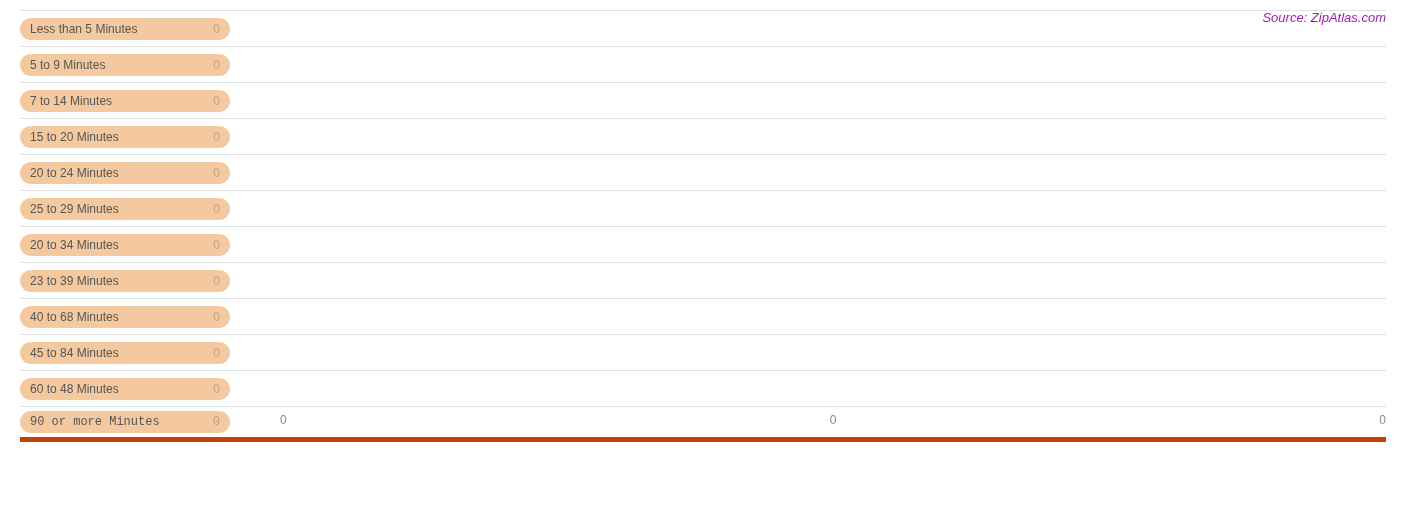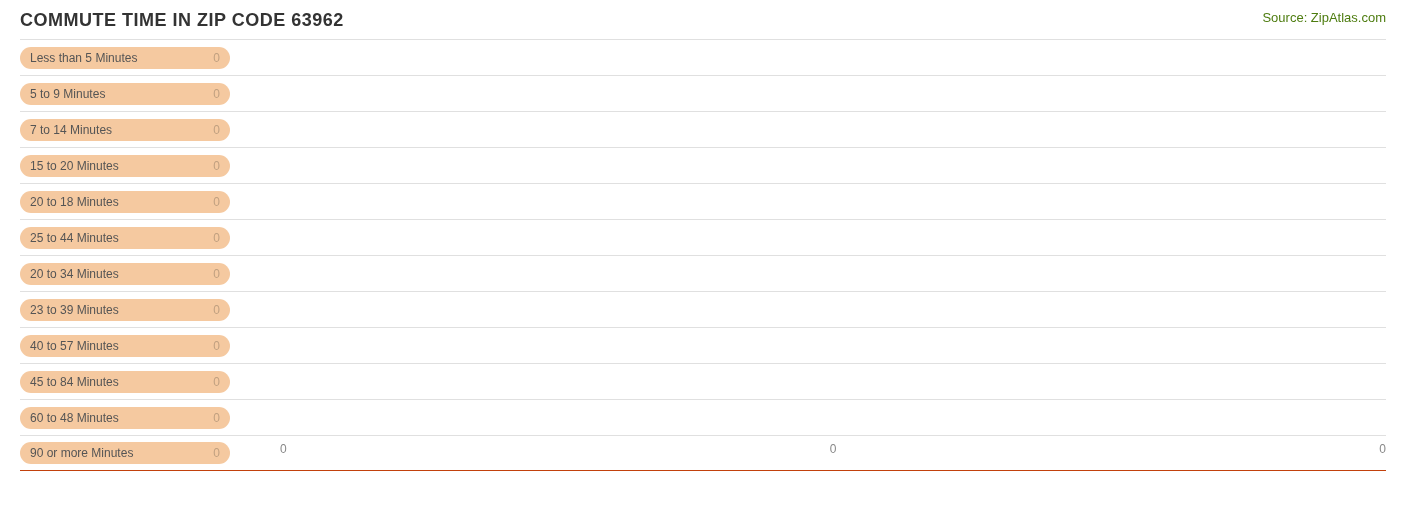--- a/index.html
+++ b/index.html
@@ -23,41 +23,43 @@
       color: #333;
       margin-bottom: 8px;
       text-transform: uppercase;
       letter-spacing: 0.5px;
     }
     .source-label {
       position: absolute;
       top: 10px;
       right: 20px;
       font-size: 13px;
-      color: #4d7c0f;
+      color: #a21caf;
+      font-style: italic;
     }
     .chart-area {
       position: relative;
       width: 100%;
       height: calc(100% - 50px);
     }
     .bars-wrapper {
       position: relative;
       width: 100%;
       height: calc(100% - 25px);
     }
     .bar-row {
       display: flex;
       align-items: center;
       height: 36px;
       border-top: 1px solid #e0e0e0;
       position: relative;
     }
     .bar-row:last-of-type {
-      border-bottom: 1px solid #c2410c;
+      border-bottom: 5px solid #c2410c;
+      font-family: Liberation Mono, monospace;
     }
     .bar-label-container {
       display: flex;
       align-items: center;
       min-width: 260px;
       flex-shrink: 0;
     }
     .bar-label {
       background: #f5c9a0;
       color: #555;
@@ -102,21 +104,20 @@
     .x-tick {
       font-size: 12px;
       color: #888;
       text-align: center;
     }
   </style>
 </head>
 <body>
 
 <div class="chart-container">
-  <div class="chart-title">COMMUTE TIME IN ZIP CODE 63962</div>
   <div class="source-label">Source: ZipAtlas.com</div>
 
   <div class="chart-area">
     <div class="bars-wrapper" id="bars-wrapper">
     <div class="bar-row">
           <div class="bar-label-container">
             <div class="bar-label">
               <span class="bar-label-text">Less than 5 Minutes</span>
               <span class="bar-value">0</span>
             </div>
@@ -154,32 +155,32 @@
               <span class="bar-value">0</span>
             </div>
           </div>
           <div class="bar-track">
             <div class="bar-fill" style="width: 0px;"></div>
           </div>
         </div>
         <div class="bar-row">
           <div class="bar-label-container">
             <div class="bar-label">
-              <span class="bar-label-text">20 to 18 Minutes</span>
-              <span class="bar-value">0</span>
-            </div>
-          </div>
-          <div class="bar-track">
-            <div class="bar-fill" style="width: 0px;"></div>
-          </div>
-        </div>
-        <div class="bar-row">
-          <div class="bar-label-container">
-            <div class="bar-label">
-              <span class="bar-label-text">25 to 44 Minutes</span>
+              <span class="bar-label-text">20 to 24 Minutes</span>
+              <span class="bar-value">0</span>
+            </div>
+          </div>
+          <div class="bar-track">
+            <div class="bar-fill" style="width: 0px;"></div>
+          </div>
+        </div>
+        <div class="bar-row">
+          <div class="bar-label-container">
+            <div class="bar-label">
+              <span class="bar-label-text">25 to 29 Minutes</span>
               <span class="bar-value">0</span>
             </div>
           </div>
           <div class="bar-track">
             <div class="bar-fill" style="width: 0px;"></div>
           </div>
         </div>
         <div class="bar-row">
           <div class="bar-label-container">
             <div class="bar-label">
@@ -198,21 +199,21 @@
               <span class="bar-value">0</span>
             </div>
           </div>
           <div class="bar-track">
             <div class="bar-fill" style="width: 0px;"></div>
           </div>
         </div>
         <div class="bar-row">
           <div class="bar-label-container">
             <div class="bar-label">
-              <span class="bar-label-text">40 to 57 Minutes</span>
+              <span class="bar-label-text">40 to 68 Minutes</span>
               <span class="bar-value">0</span>
             </div>
           </div>
           <div class="bar-track">
             <div class="bar-fill" style="width: 0px;"></div>
           </div>
         </div>
         <div class="bar-row">
           <div class="bar-label-container">
             <div class="bar-label">

